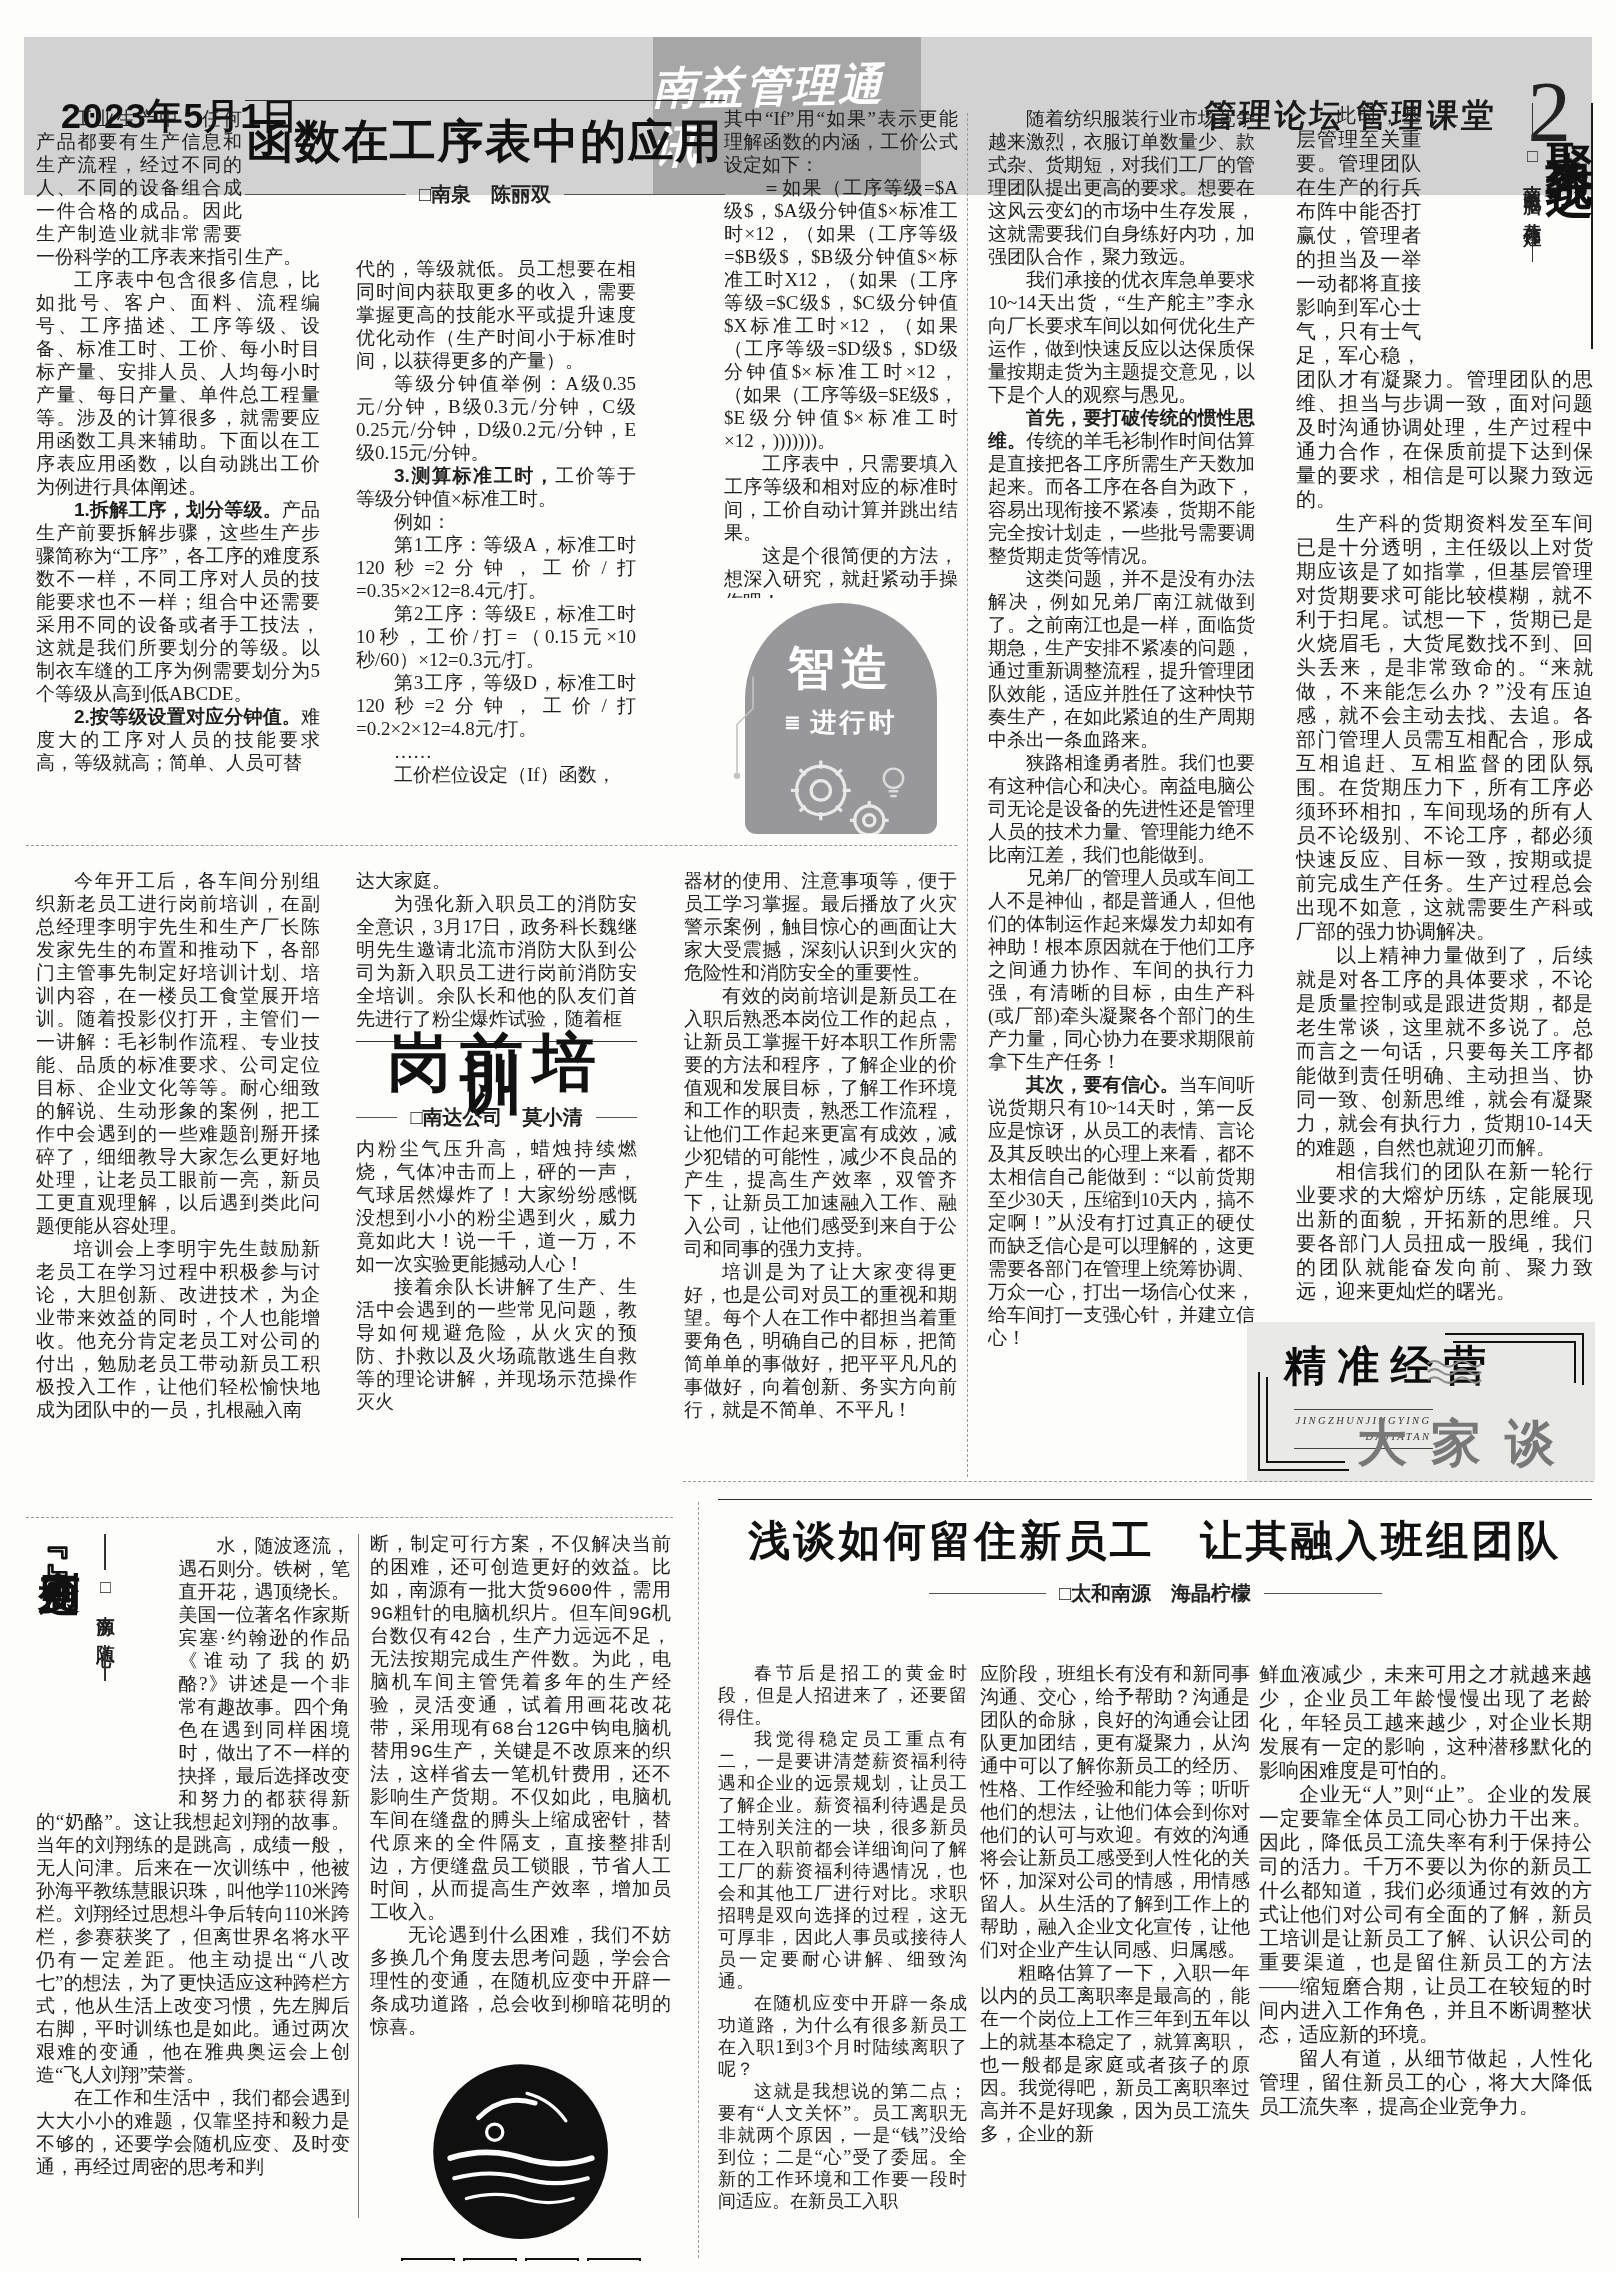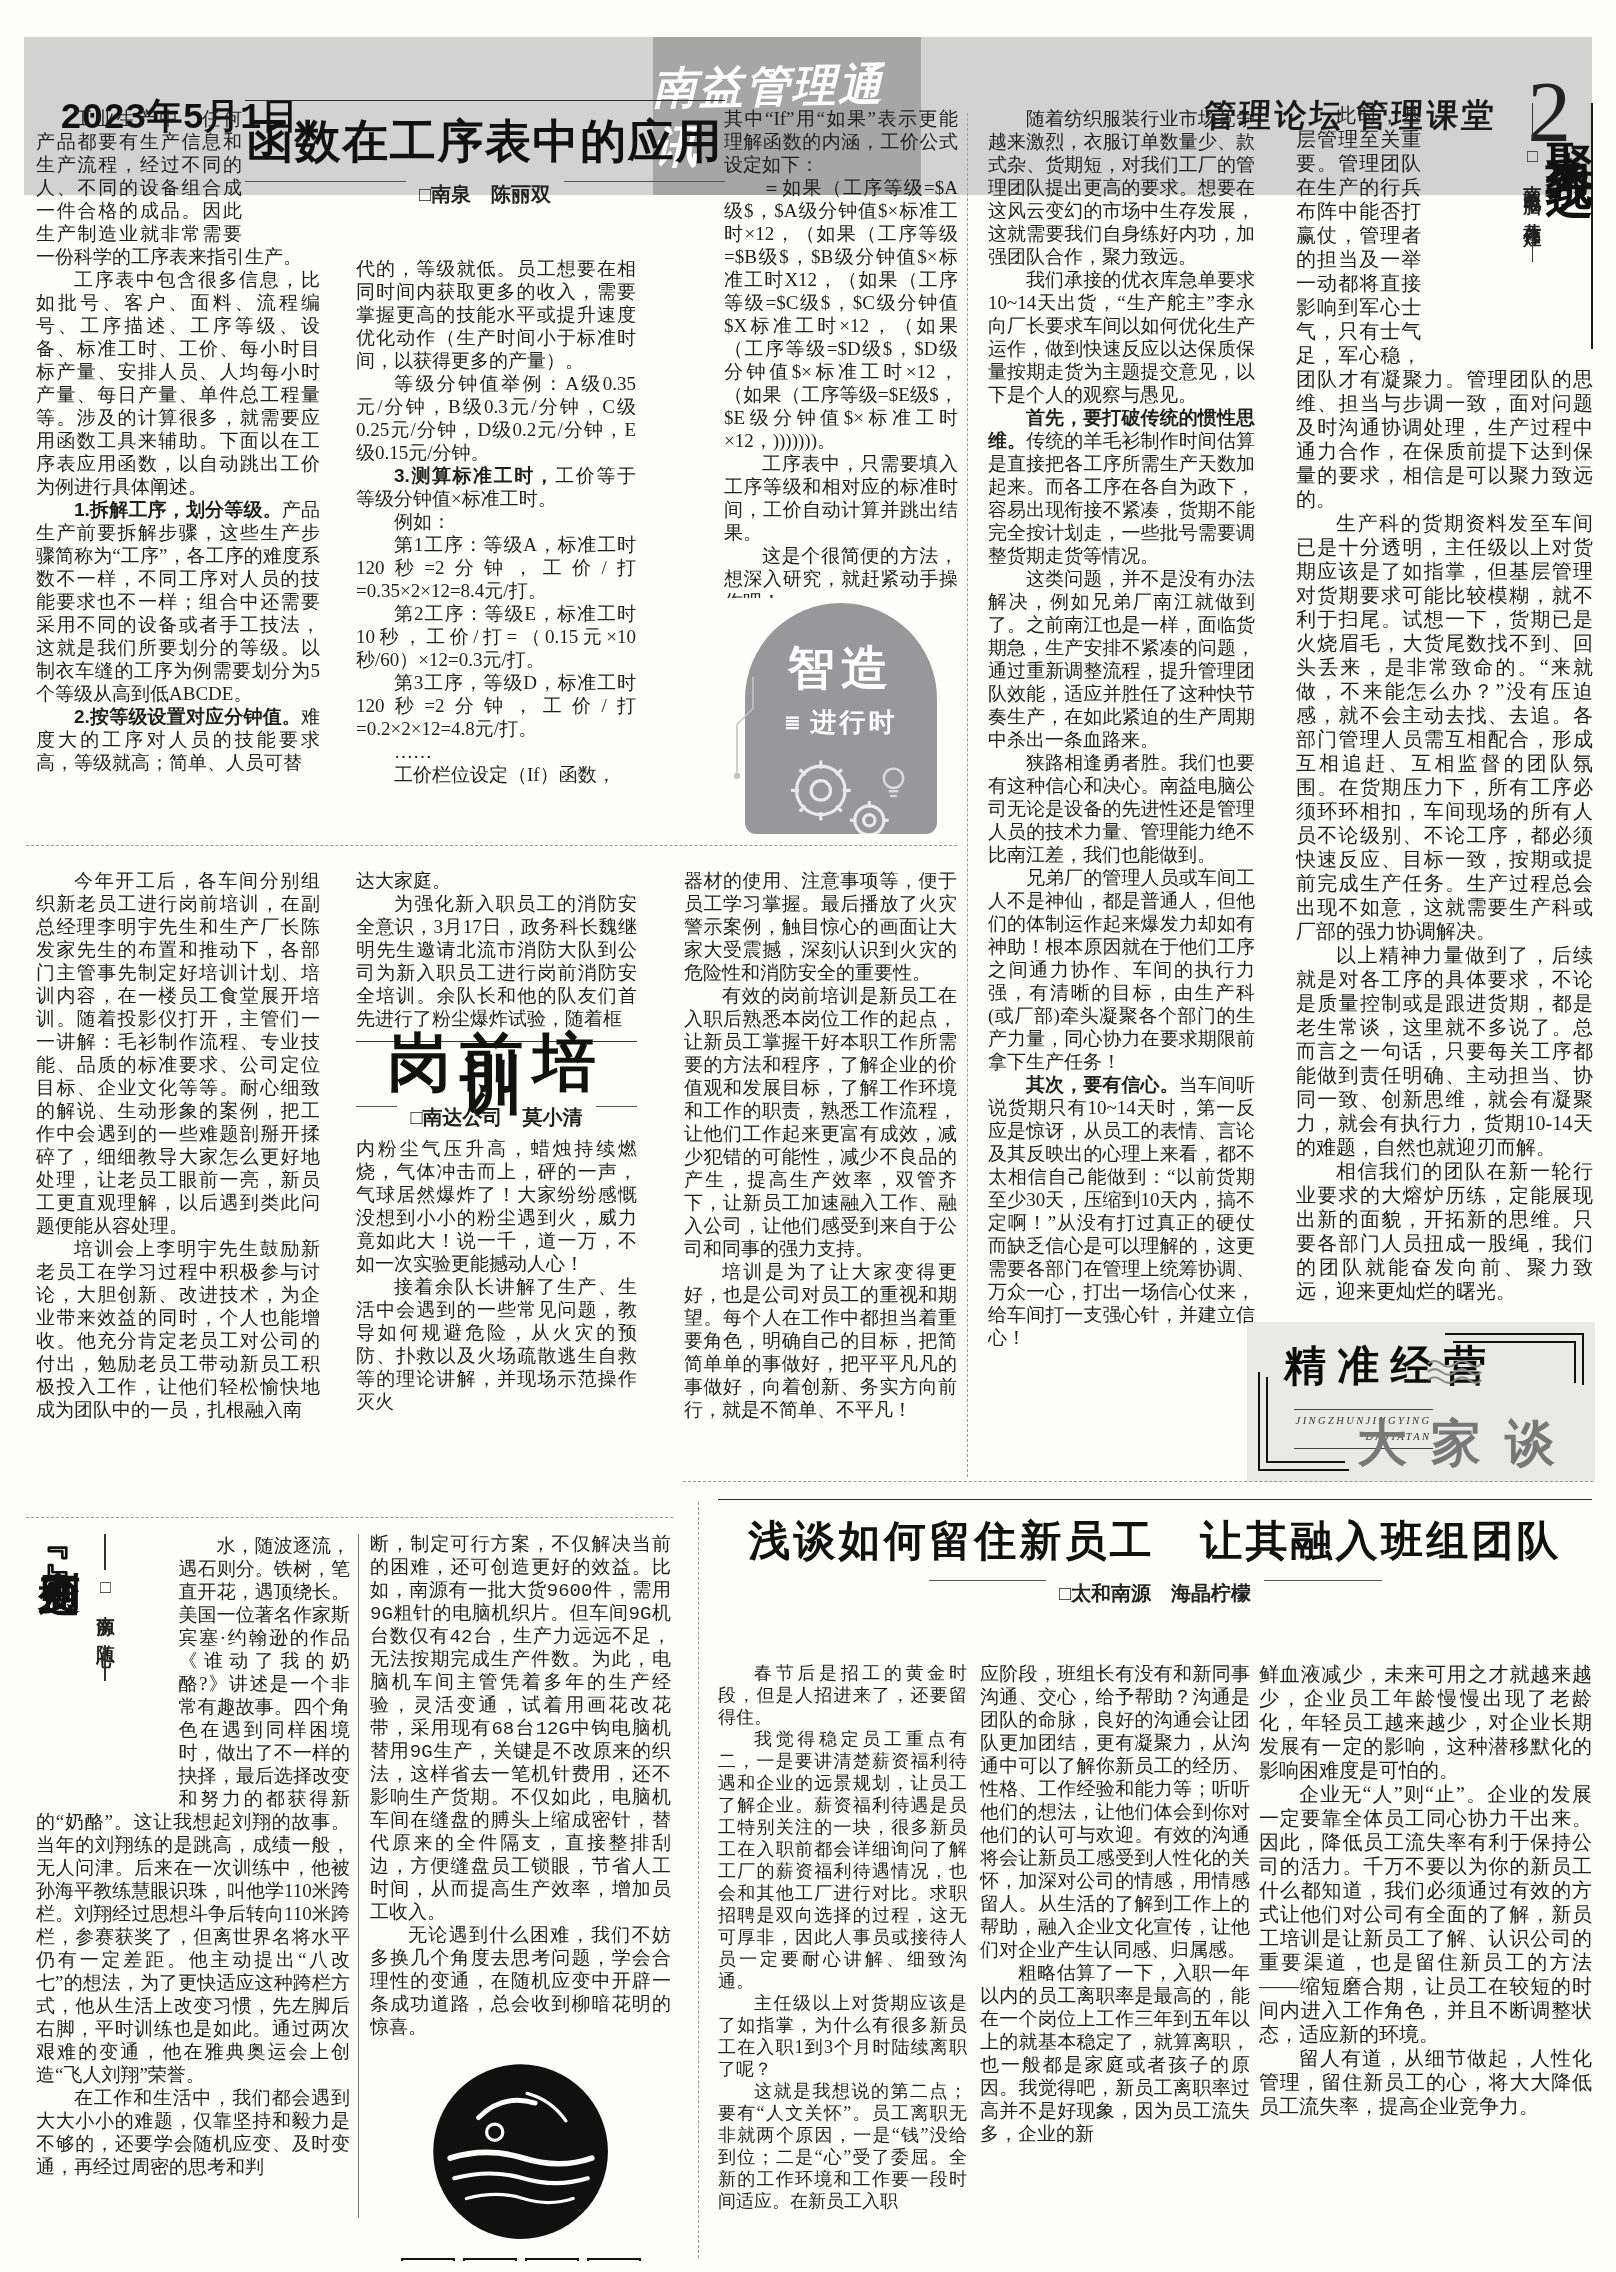--- a/index.html
+++ b/index.html
@@ -18,21 +18,21 @@
        font-size:87px;font-weight:400;color:#222;}
   
   .col{position:absolute;font-size:19px;line-height:23px;text-align:justify;color:#1f1f1f;overflow:hidden;}
   .para{margin:0;text-indent:2em;}
   .para.cont{text-indent:0;}
   .lead{font-weight:bold;font-family:"Liberation Sans","DejaVu Sans",sans-serif;}
   
   .a-head{position:absolute;}
   .rule-top{border-top:1.6px solid #2c2c2c;}
   .big-title{font-weight:bold;text-align:center;color:#111;margin:1px;}
-  .byline-row{display:flex;align-items:flex-start;gap:13px;margin-top:8px;}
+  .byline-row{display:flex;align-items:center;gap:13px;margin-top:8px;}
   .byline-rule{flex:1;height:0.8px;background:#555;}
   .byline-text{font-size:20px;font-weight:bold;font-family:"Liberation Sans","DejaVu Sans",sans-serif;white-space:nowrap;}
   #hanshu-head{left:245px;top:100px;width:480px;}
   #hanshu-head .big-title{font-size:46px;letter-spacing:1.6px;margin-top:9.7px;white-space:nowrap;}
   #liuzhu-head{left:718px;top:1499px;width:874px;}
   #liuzhu-head .big-title{font-size:42px;letter-spacing:3.2px;margin-top:13px;white-space:nowrap;}
   #gq-titleblock{margin:11.3px 0 8px 0;padding-top:9.7px;border-top:0.8px solid #333;}
   #gq-titleblock .big-title{font-size:63px;letter-spacing:9.7px;text-align:center;}
   
   .vtitle{writing-mode:vertical-rl;font-weight:bold;color:#111;}
@@ -309,21 +309,21 @@
   <div class="byline-row" style="width:453px;margin:11.3px auto 0;">
     <div class="byline-rule"></div>
     <span class="byline-text">□太和南源　海晶柠檬</span>
     <div class="byline-rule"></div>
   </div>
 </div>
 <div id="c-la" class="col">
     <div>
       <p class="para">春节后是招工的黄金时段，但是人招进来了，还要留得住。</p>
       <p class="para">我觉得稳定员工重点有二，一是要讲清楚薪资福利待遇和企业的远景规划，让员工了解企业。薪资福利待遇是员工特别关注的一块，很多新员工在入职前都会详细询问了解工厂的薪资福利待遇情况，也会和其他工厂进行对比。求职招聘是双向选择的过程，这无可厚非，因此人事员或接待人员一定要耐心讲解、细致沟通。</p>
-      <p class="para">主任级以上对货期应该是了如指掌，为什么有很多新员工在入职1到3个月时陆续离职了呢？</p>
+      <p class="para">在随机应变中开辟一条成功道路，为什么有很多新员工在入职1到3个月时陆续离职了呢？</p>
       <p class="para">这就是我想说的第二点；要有“人文关怀”。员工离职无非就两个原因，一是“钱”没给到位；二是“心”受了委屈。全新的工作环境和工作要一段时间适应。在新员工入职</p>
     </div>
   </div>
 <div id="c-lb" class="col">
     <div>
       <p class="para cont">应阶段，班组长有没有和新同事沟通、交心，给予帮助？沟通是团队的命脉，良好的沟通会让团队更加团结，更有凝聚力，从沟通中可以了解你新员工的经历、性格、工作经验和能力等；听听他们的想法，让他们体会到你对他们的认可与欢迎。有效的沟通将会让新员工感受到人性化的关怀，加深对公司的情感，用情感留人。从生活的了解到工作上的帮助，融入企业文化宣传，让他们对企业产生认同感、归属感。</p>
       <p class="para">粗略估算了一下，入职一年以内的员工离职率是最高的，能在一个岗位上工作三年到五年以上的就基本稳定了，就算离职，也一般都是家庭或者孩子的原因。我觉得吧，新员工离职率过高并不是好现象，因为员工流失多，企业的新</p>
     </div>
   </div>
 <div id="c-lc" class="col">

